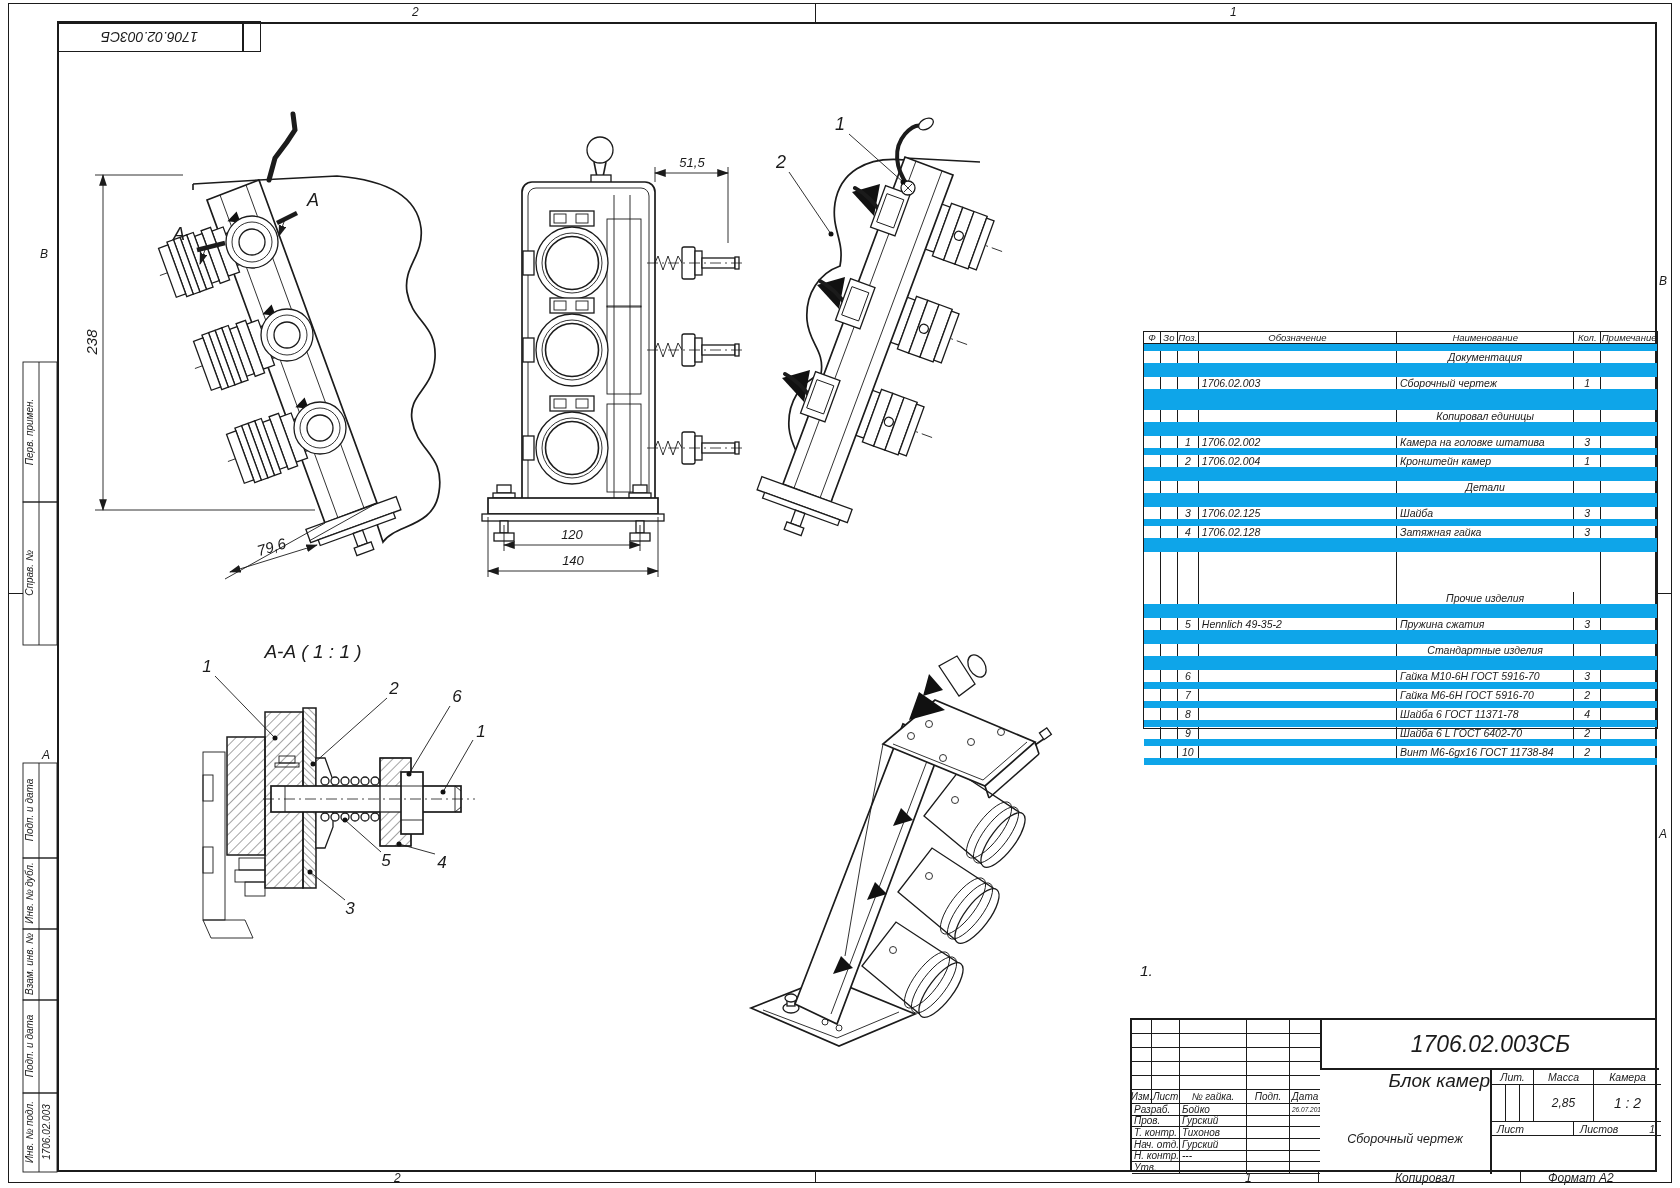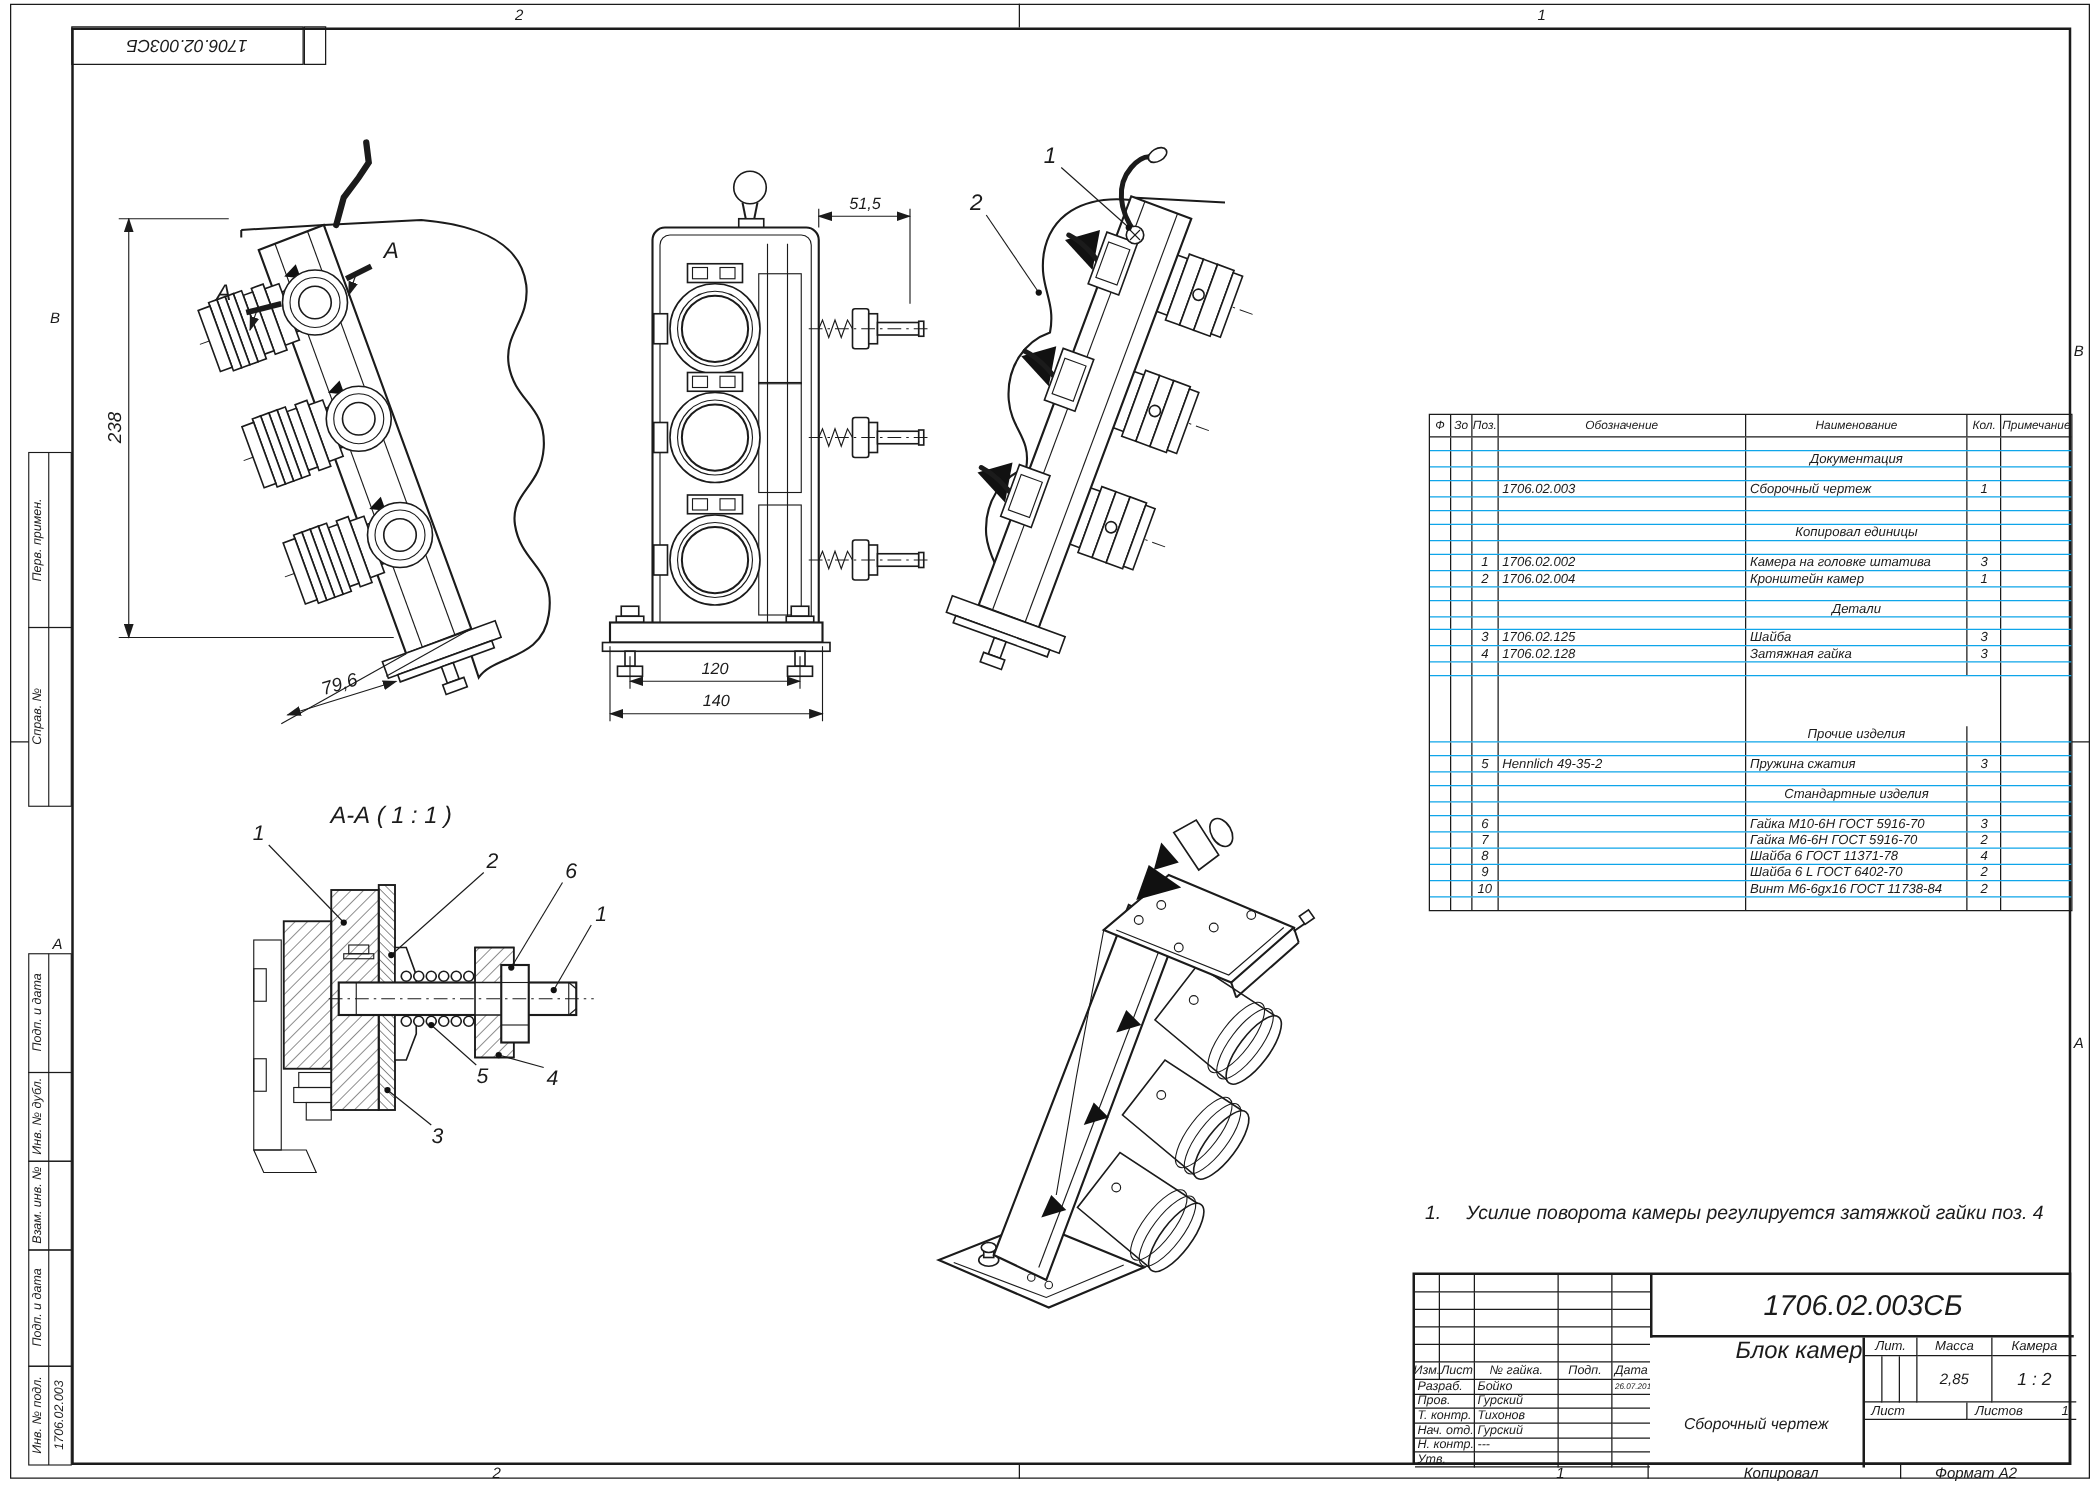--- a/index.html
+++ b/index.html
@@ -17,21 +17,21 @@
   #corner-stamp span{transform:rotate(180deg);font-style:italic;font-size:14px;}
   #corner-stamp2{left:243px;top:21px;width:18px;height:31px;border:1.8px solid #1b1b1b;}
   
   #spec{left:1143px;top:331px;width:515px;height:398px;border:1.8px solid #1b1b1b;
         display:flex;flex-direction:column;font-style:italic;}
   #spec-header{display:flex;height:17px;border-bottom:1.8px solid #1b1b1b;}
   #spec-header .hc{font-size:9.5px;display:flex;align-items:center;justify-content:center;
         border-right:1px solid #1b1b1b;box-sizing:border-box;}
   #spec-header .hc:last-child{border-right:none;}
   #spec-rows{flex:1;display:flex;flex-direction:column;}
-  .spec-row{flex:1;display:flex;border-bottom:1px solid #0ea5e9;}
+  .spec-row{flex:1;display:flex;border-bottom:7px solid #0ea5e9;}
   .spec-row:last-child{border-bottom:none;}
   .spec-cell{font-size:10.5px;box-sizing:border-box;border-right:1px solid #1b1b1b;
         display:flex;align-items:center;overflow:hidden;white-space:nowrap;padding:0 3px;}
   .spec-cell:last-child{border-right:none;}
   .spec-cell.ctr{justify-content:center;}
   
   #tb{left:1130px;top:1018px;width:527px;height:154px;border:2px solid #1b1b1b;font-style:italic;}
   .tb-cell{position:absolute;box-sizing:border-box;}
   #tb-grid-empty .g-row,#tb-sign-rows .g-row,#tb-head-row{display:flex;}
   .g-cell{box-sizing:border-box;border-right:1px solid #1b1b1b;border-bottom:1px solid #1b1b1b;
@@ -560,21 +560,20 @@
     <g>
       <polygon class="blk" points="186,80 212,98 176,108"></polygon>
       <polygon points="206,54 226,84 242,72 224,44" class="w"></polygon>
       <ellipse cx="244" cy="54" rx="8" ry="12" transform="rotate(-30 244 54)" class="w"></ellipse>
       <polygon class="blk" points="196,62 210,78 190,84"></polygon>
     </g>
   </svg>
 
   <div class="abs" id="note">
     <span>1.</span>
-    <span>Усилие поворота камеры регулируется затяжкой гайки поз. 4</span>
   </div>
 
   <div class="abs" id="spec">
     <div id="spec-header">
       <div class="hc" style="width:17px">Ф</div>
       <div class="hc" style="width:17px">Зо</div>
       <div class="hc" style="width:21px">Поз.</div>
       <div class="hc" style="width:199px">Обозначение</div>
       <div class="hc" style="width:178px">Наименование</div>
       <div class="hc" style="width:27px">Кол.</div>

